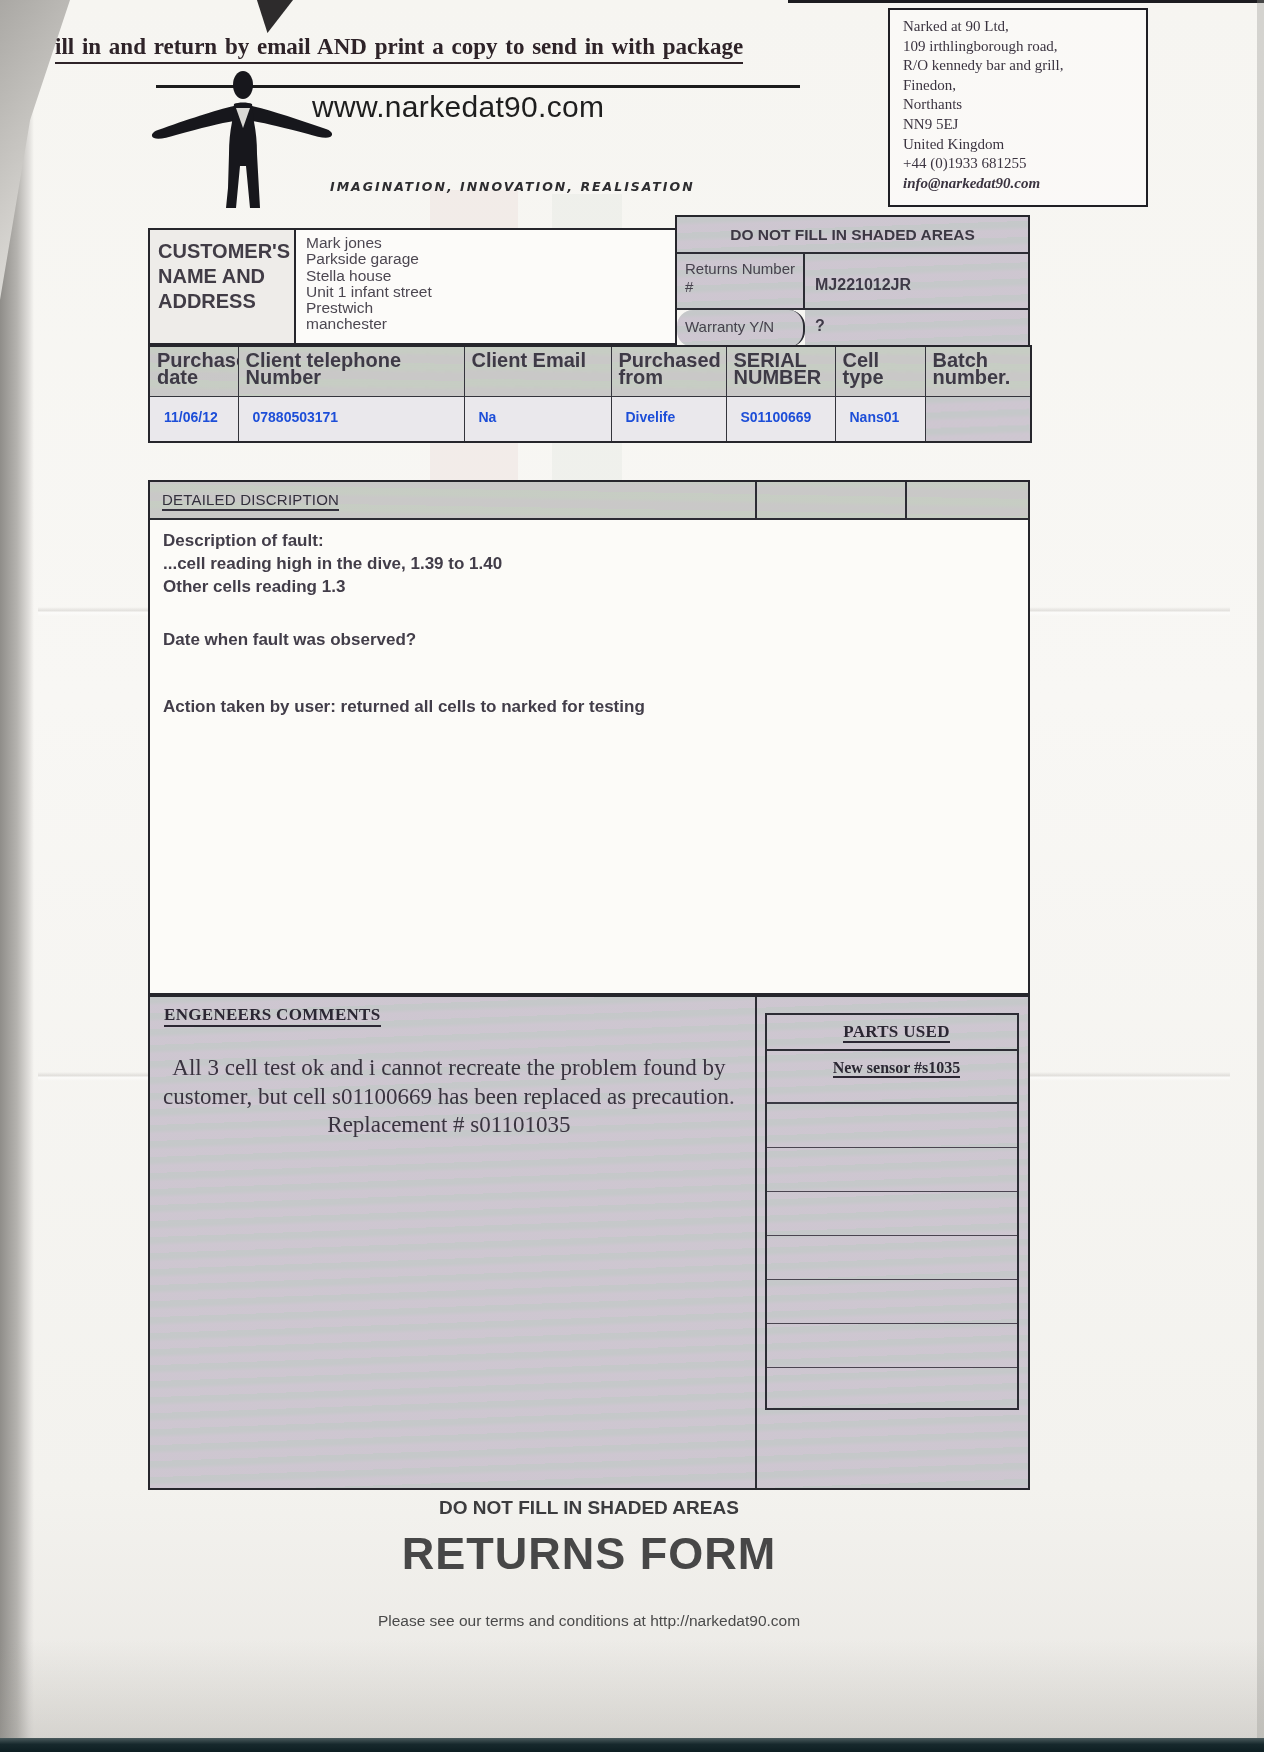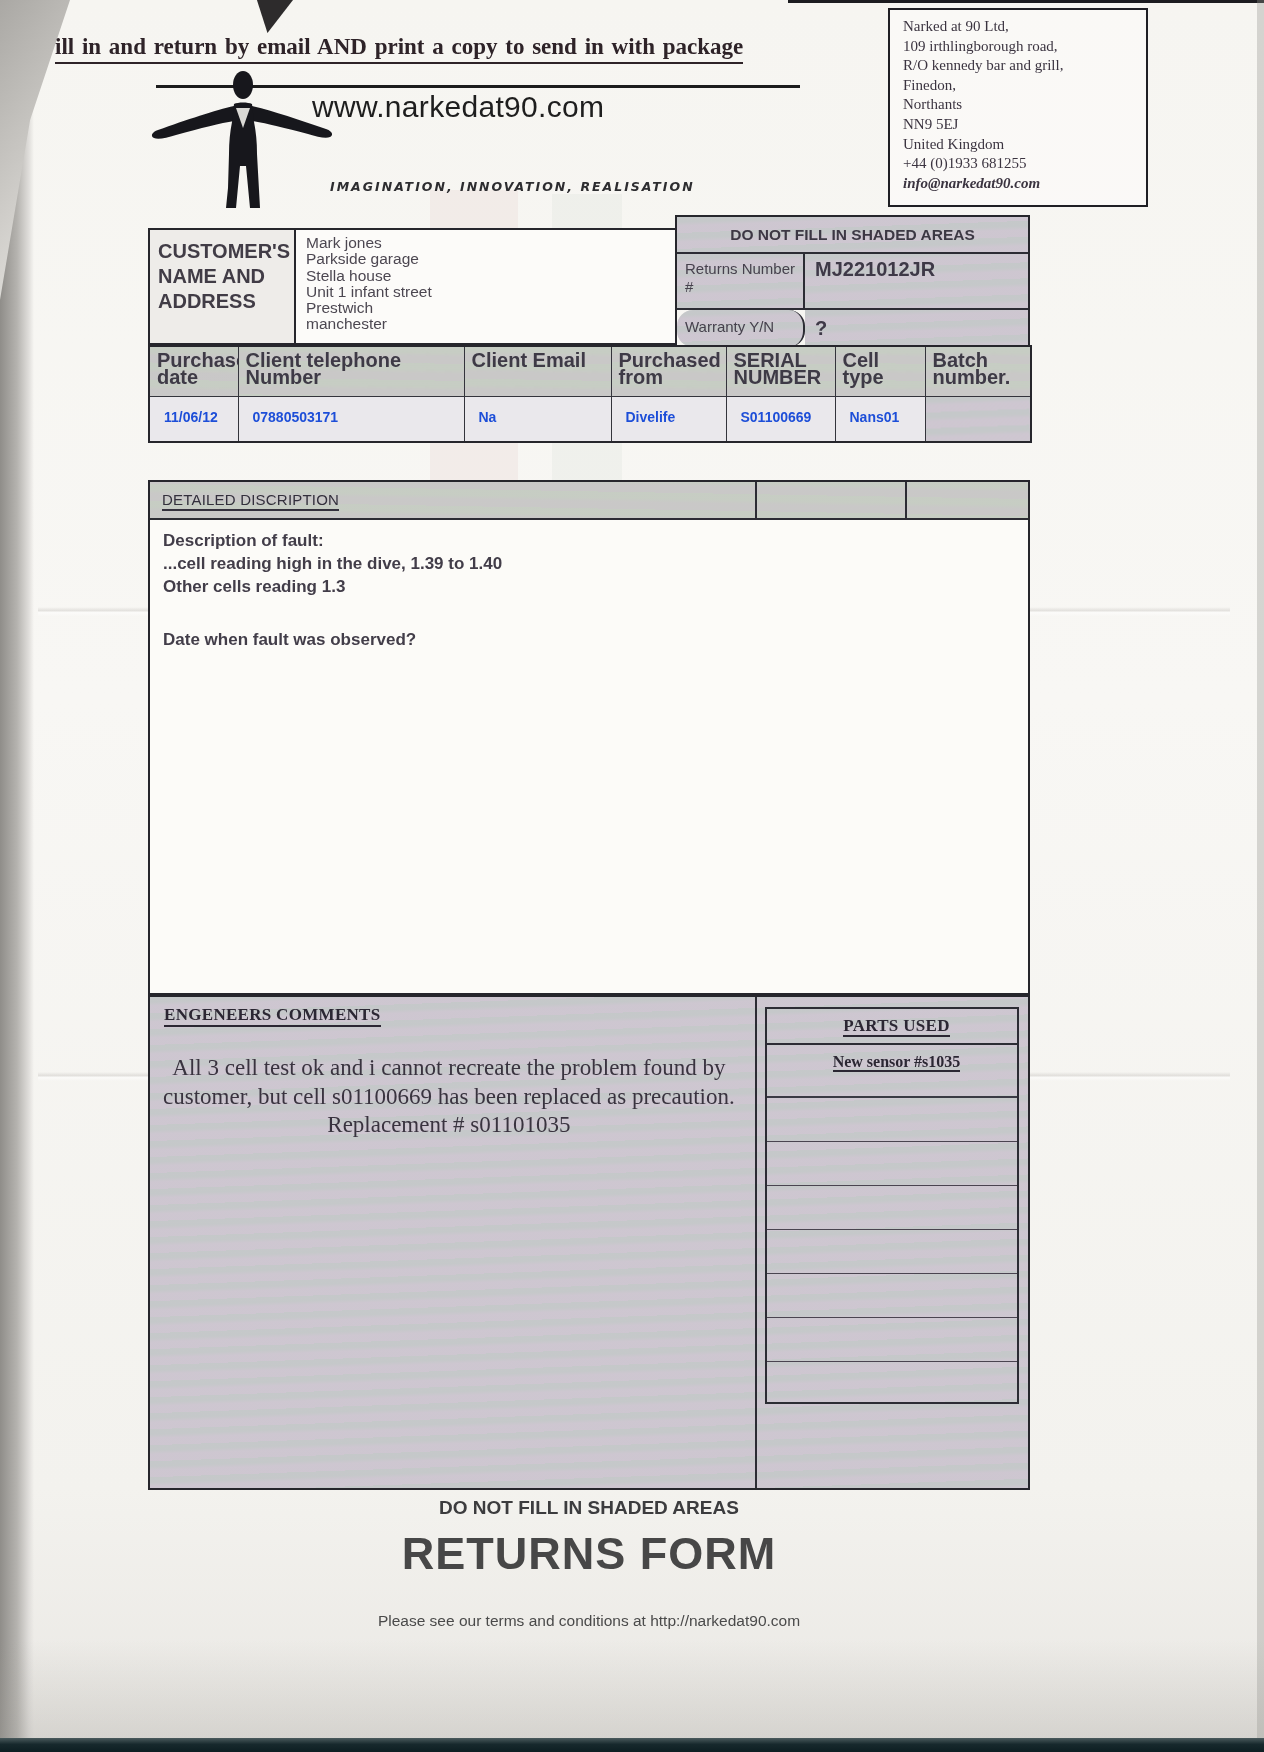--- a/index.html
+++ b/index.html
@@ -52,21 +52,21 @@
     box-sizing:border-box;display:flex;background:#fcfbf9;}
   #customer-label{width:146px;border-right:2px solid #26262c;background:#eeece9;
     padding:9px 8px;box-sizing:border-box;font-size:20px;line-height:25px;font-weight:bold;color:#413c46;}
   #customer-lines{padding:5px 0 0 10px;font-size:15.5px;line-height:16.3px;color:#4c4751;}
   #office-table{left:675px;top:215px;width:355px;border:2px solid #26262c;box-sizing:border-box;}
   #office-notice{height:37px;box-sizing:border-box;border-bottom:2px solid #2c2c34;
     text-align:center;padding-top:9px;font-weight:bold;font-size:15.5px;color:#3c3844;}
   .office-row{display:flex;box-sizing:border-box;}
   .office-row .lbl{width:128px;border-right:2px solid #2c2c34;box-sizing:border-box;
     padding:6px 0 0 8px;font-size:15px;line-height:18px;color:#46414d;}
-  .office-row .val{flex:1;padding:4px 0 0 10px;font-weight:bold;font-size:20px;color:#3e3947;}
+  .office-row .val{flex:1;padding:22px 0 0 10px;font-weight:bold;font-size:16px;color:#3e3947;}
   #row-returns{height:56px;border-bottom:2px solid #2c2c34;}
   #row-warranty{height:37px;}
   #row-warranty .val{padding-top:7px;}
   #row-warranty .lbl{padding-top:8px;border-radius:16px;}
   
   #purchase-table{left:148px;top:345px;width:882px;border:2px solid #26262c;
     box-sizing:border-box;border-collapse:collapse;table-layout:fixed;}
   #purchase-table td{border:1.5px solid #34343c;vertical-align:top;box-sizing:border-box;
     overflow:hidden;}
   #purchase-table .hrow td{height:50px;padding:5px 4px 0 7px;font-weight:bold;
@@ -81,21 +81,21 @@
     color:#33303c;border-bottom:2px solid #33303c;padding-bottom:1px;letter-spacing:.2px;}
   .bar-div{position:absolute;top:0;width:2px;height:36px;background:#2c2c34;}
   .detail-text{position:absolute;left:13px;font-weight:bold;font-size:17px;color:#423d49;}
   
   #eng-box{left:148px;top:995px;width:882px;height:495px;border:2px solid #26262c;box-sizing:border-box;text-align:center;}
   #eng-divider{position:absolute;left:605px;top:0;width:2px;height:491px;background:#2c2c34;}
   #eng-title{position:absolute;left:14px;top:8px;font-family:"Liberation Serif",serif;
     font-weight:bold;font-size:17px;color:#2b2733;border-bottom:2px solid #2b2733;letter-spacing:.3px;}
   #eng-lines{position:absolute;left:13px;top:57px;font-family:"Liberation Serif",serif;
     font-size:23px;line-height:28.5px;color:#39333f;white-space:nowrap;}
-  #parts-box{position:absolute;left:615px;top:10px;width:254px;height:397px;
+  #parts-box{position:absolute;left:615px;top:16px;width:254px;height:397px;
     border:2px solid #2c2c34;box-sizing:border-box;}
   #parts-head{height:36px;box-sizing:border-box;border-bottom:2px solid #2c2c34;padding:7px 0 0 9px;}
   #parts-title{font-family:"Liberation Serif",serif;font-weight:bold;font-size:17px;
     color:#2b2733;border-bottom:2px solid #2b2733;letter-spacing:.3px;}
   #parts-item-row{height:53px;box-sizing:border-box;border-bottom:2px solid #3a3a44;padding:8px 0 0 9px;}
   #parts-item{font-family:"Liberation Serif",serif;font-weight:bold;font-size:16px;
     color:#2b2733;border-bottom:2px solid #2b2733;}
   .parts-empty{height:44px;box-sizing:border-box;border-bottom:1.5px solid #4a4450;}
   .parts-empty:last-child{border-bottom:none;}
   
@@ -207,20 +207,21 @@
   <div id="detail-box" class="abs">
     <div id="detail-bar" class="shaded-green">
       <span id="detail-title">DETAILED DISCRIPTION</span>
       <span class="bar-div" style="left:605px"></span>
       <span class="bar-div" style="left:755px"></span>
     </div>
     <div class="detail-text" style="top:49px">Description of fault:</div>
     <div class="detail-text" style="top:72px">...cell reading high in the dive, 1.39 to 1.40</div>
     <div class="detail-text" style="top:95px">Other cells reading 1.3</div>
     <div class="detail-text" style="top:148px">Date when fault was observed?</div>
+    <div class="detail-text" style="top:215px">Action taken by user: returned all cells to narked for testing</div>
   </div>
 
   <div id="eng-box" class="abs shaded">
     <div id="eng-divider"></div>
     <span id="eng-title">ENGENEERS COMMENTS</span>
     <div id="eng-lines">
       <div>All 3 cell test ok and i cannot recreate the problem found by</div>
       <div>customer, but cell s01100669 has been replaced as precaution.</div>
       <div>Replacement # s01101035</div>
     </div>

